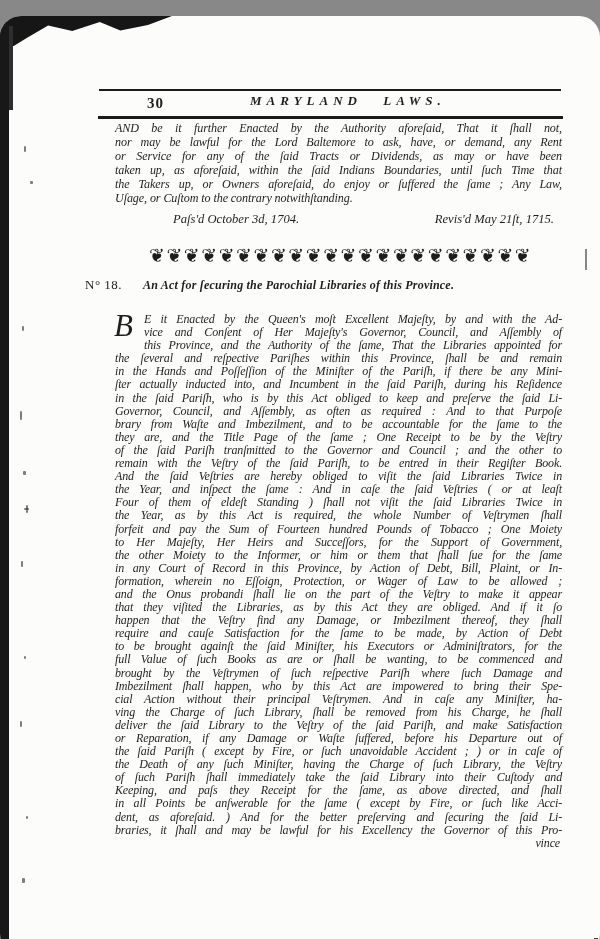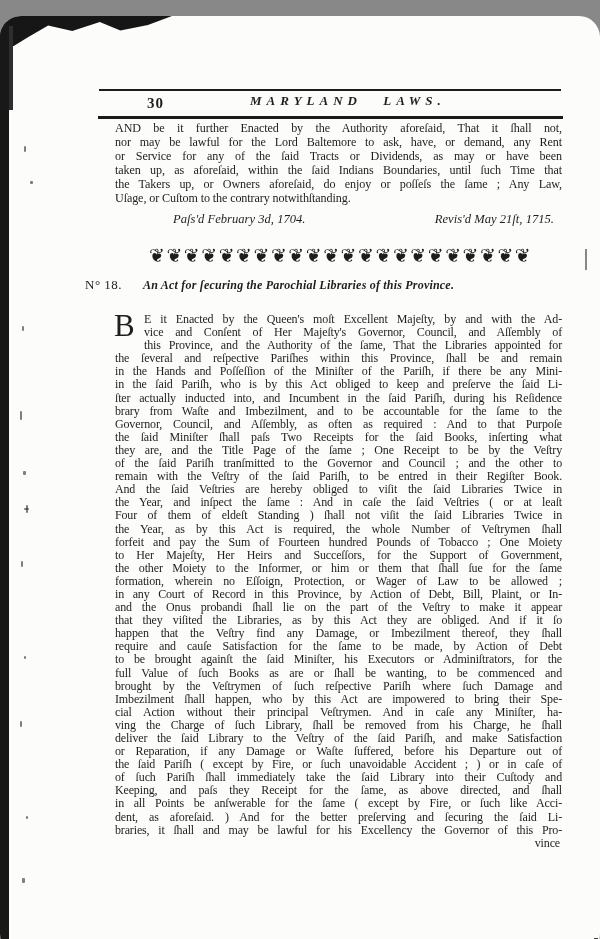--- a/index.html
+++ b/index.html
@@ -21,21 +21,21 @@
   .brmark{position:absolute;left:594px;top:922px;width:4px;height:14px;background:#3d3d3d;}
   
   .rule-top{position:absolute;left:99px;top:73px;width:462px;height:2px;background:#1c1c1c;}
   .rule-bottom{position:absolute;left:98px;top:100px;width:465px;height:2.5px;background:#1a1a1a;}
   .page-number{position:absolute;left:147px;top:79px;font-size:15px;font-weight:bold;letter-spacing:1px;}
   .running-title{
     position:absolute;left:250px;top:77px;font-style:italic;font-weight:bold;
     font-size:13px;letter-spacing:5px;word-spacing:13px;white-space:nowrap;
   }
   
-  .col{position:absolute;left:115px;width:447px;}
+  .col{position:absolute;left:115px;width:447px;font-style:italic;}
   .p1{top:106px;font-size:12.1px;line-height:13.9px;letter-spacing:-0.1px;}
   .textline{text-align:justify;text-align-last:justify;white-space:normal;}
   .p1 .lines .textline:last-child{text-align-last:left;}
   .dateline{
     position:absolute;left:115px;top:196px;width:447px;display:flex;
     justify-content:space-between;font-size:12.6px;
   }
   .dateline .passed{margin-left:58px;font-style:italic;}
   .dateline .revised{margin-right:8px;font-style:italic;}
   .ornament-row{
@@ -81,75 +81,75 @@
   <div class="page-number">30</div>
   <div class="running-title">MARYLAND LAWS.</div>
   <div class="rule-bottom"></div>
 
   <div class="col p1">
     <div class="lines">
         <div class="textline">AND be it further Enacted by the Authority aforeſaid, That it ſhall not,</div>
         <div class="textline">nor may be lawful for the Lord Baltemore to ask, have, or demand, any Rent</div>
         <div class="textline">or Service for any of the ſaid Tracts or Dividends, as may or have been</div>
         <div class="textline">taken up, as aforeſaid, within the ſaid Indians Boundaries, until ſuch Time that</div>
-        <div class="textline">the Takers up, or Owners aforeſaid, do enjoy or poſſeſs the ſame ; Any Law,</div>
+        <div class="textline">the Takers up, or Owners aforeſaid, do enjoy or ſuffered the ſame ; Any Law,</div>
         <div class="textline">Uſage, or Cuſtom to the contrary notwithſtanding.</div>
       </div>
   </div>
 
   <div class="dateline">
-    <span class="passed">Paſs'd February 3d, 1704.</span>
+    <span class="passed">Paſs'd October 3d, 1704.</span>
     <span class="revised">Revis'd May 21ſt, 1715.</span>
   </div>
 
   <div class="ornament-row">❦❦❦❦❦❦❦❦❦❦❦❦❦❦❦❦❦❦❦❦❦❦</div>
 
   <div class="act-heading">
     <span class="act-number">N° 18.</span>
     <span class="act-title">An Act for ſecuring the Parochial Libraries of this Province.</span>
   </div>
 
   <div class="col body-block">
     <span class="dropcap">B</span>
     <div class="lines">
         <div class="textline">E it Enacted by the Queen's moſt Excellent Majeſty, by and with the Ad-</div>
         <div class="textline">vice and Conſent of Her Majeſty's Governor, Council, and Aſſembly of</div>
         <div class="textline">this Province, and the Authority of the ſame, That the Libraries appointed for</div>
         <div class="textline">the ſeveral and reſpective Pariſhes within this Province, ſhall be and remain</div>
         <div class="textline">in the Hands and Poſſeſſion of the Miniſter of the Pariſh, if there be any Mini-</div>
+        <div class="textline">ſter actually inducted into, and Incumbent in the ſaid Pariſh, during his Reſidence</div>
         <div class="textline">in the ſaid Pariſh, who is by this Act obliged to keep and preſerve the ſaid Li-</div>
-        <div class="textline">ſter actually inducted into, and Incumbent in the ſaid Pariſh, during his Reſidence</div>
+        <div class="textline">Governor, Council, and Aſſembly, as often as required : And to that Purpoſe</div>
         <div class="textline">brary from Waſte and Imbezilment, and to be accountable for the ſame to the</div>
-        <div class="textline">Governor, Council, and Aſſembly, as often as required : And to that Purpoſe</div>
-        <div class="textline">the ſaid Miniſter ſhall paſs Two Receipts for the ſaid Books, inſerting what</div>
         <div class="textline">they are, and the Title Page of the ſame ; One Receipt to be by the Veſtry</div>
         <div class="textline">of the ſaid Pariſh tranſmitted to the Governor and Council ; and the other to</div>
         <div class="textline">remain with the Veſtry of the ſaid Pariſh, to be entred in their Regiſter Book.</div>
         <div class="textline">And the ſaid Veſtries are hereby obliged to viſit the ſaid Libraries Twice in</div>
         <div class="textline">the Year, and inſpect the ſame : And in caſe the ſaid Veſtries ( or at leaſt</div>
         <div class="textline">Four of them of eldeſt Standing ) ſhall not viſit the ſaid Libraries Twice in</div>
         <div class="textline">the Year, as by this Act is required, the whole Number of Veſtrymen ſhall</div>
         <div class="textline">forfeit and pay the Sum of Fourteen hundred Pounds of Tobacco ; One Moiety</div>
         <div class="textline">to Her Majeſty, Her Heirs and Succeſſors, for the Support of Government,</div>
         <div class="textline">the other Moiety to the Informer, or him or them that ſhall ſue for the ſame</div>
+        <div class="textline">in any Court of Record in this Province, by Action of Debt, Bill, Plaint, or In-</div>
         <div class="textline">formation, wherein no Eſſoign, Protection, or Wager of Law to be allowed ;</div>
-        <div class="textline">in any Court of Record in this Province, by Action of Debt, Bill, Plaint, or In-</div>
         <div class="textline">and the Onus probandi ſhall lie on the part of the Veſtry to make it appear</div>
         <div class="textline">that they viſited the Libraries, as by this Act they are obliged.  And if it ſo</div>
         <div class="textline">happen that the Veſtry find any Damage, or Imbezilment thereof, they ſhall</div>
         <div class="textline">require and cauſe Satisfaction for the ſame to be made, by Action of Debt</div>
         <div class="textline">to be brought againſt the ſaid Miniſter, his Executors or Adminiſtrators, for the</div>
         <div class="textline">full Value of ſuch Books as are or ſhall be wanting, to be commenced and</div>
         <div class="textline">brought by the Veſtrymen of ſuch reſpective Pariſh where ſuch Damage and</div>
         <div class="textline">Imbezilment ſhall happen, who by this Act are impowered to bring their Spe-</div>
         <div class="textline">cial Action without their principal Veſtrymen.  And in caſe any Miniſter, ha-</div>
         <div class="textline">ving the Charge of ſuch Library, ſhall be removed from his Charge, he ſhall</div>
         <div class="textline">deliver the ſaid Library to the Veſtry of the ſaid Pariſh, and make Satisfaction</div>
         <div class="textline">or Reparation, if any Damage or Waſte ſuffered, before his Departure out of</div>
         <div class="textline">the ſaid Pariſh ( except by Fire, or ſuch unavoidable Accident ; ) or in caſe of</div>
+        <div class="textline">the Death of any ſuch Miniſter, having the Charge of ſuch Library, the Veſtry</div>
         <div class="textline">of ſuch Pariſh ſhall immediately take the ſaid Library into their Cuſtody and</div>
         <div class="textline">Keeping, and paſs they Receipt for the ſame, as above directed, and ſhall</div>
         <div class="textline">in all Points be anſwerable for the ſame ( except by Fire, or ſuch like Acci-</div>
         <div class="textline">dent, as aforeſaid. ) And for the better preſerving and ſecuring the ſaid Li-</div>
         <div class="textline">braries, it ſhall and may be lawful for his Excellency the Governor of this Pro-</div>
       </div>
     <div class="catchword">vince</div>
   </div>
 
 </div>

